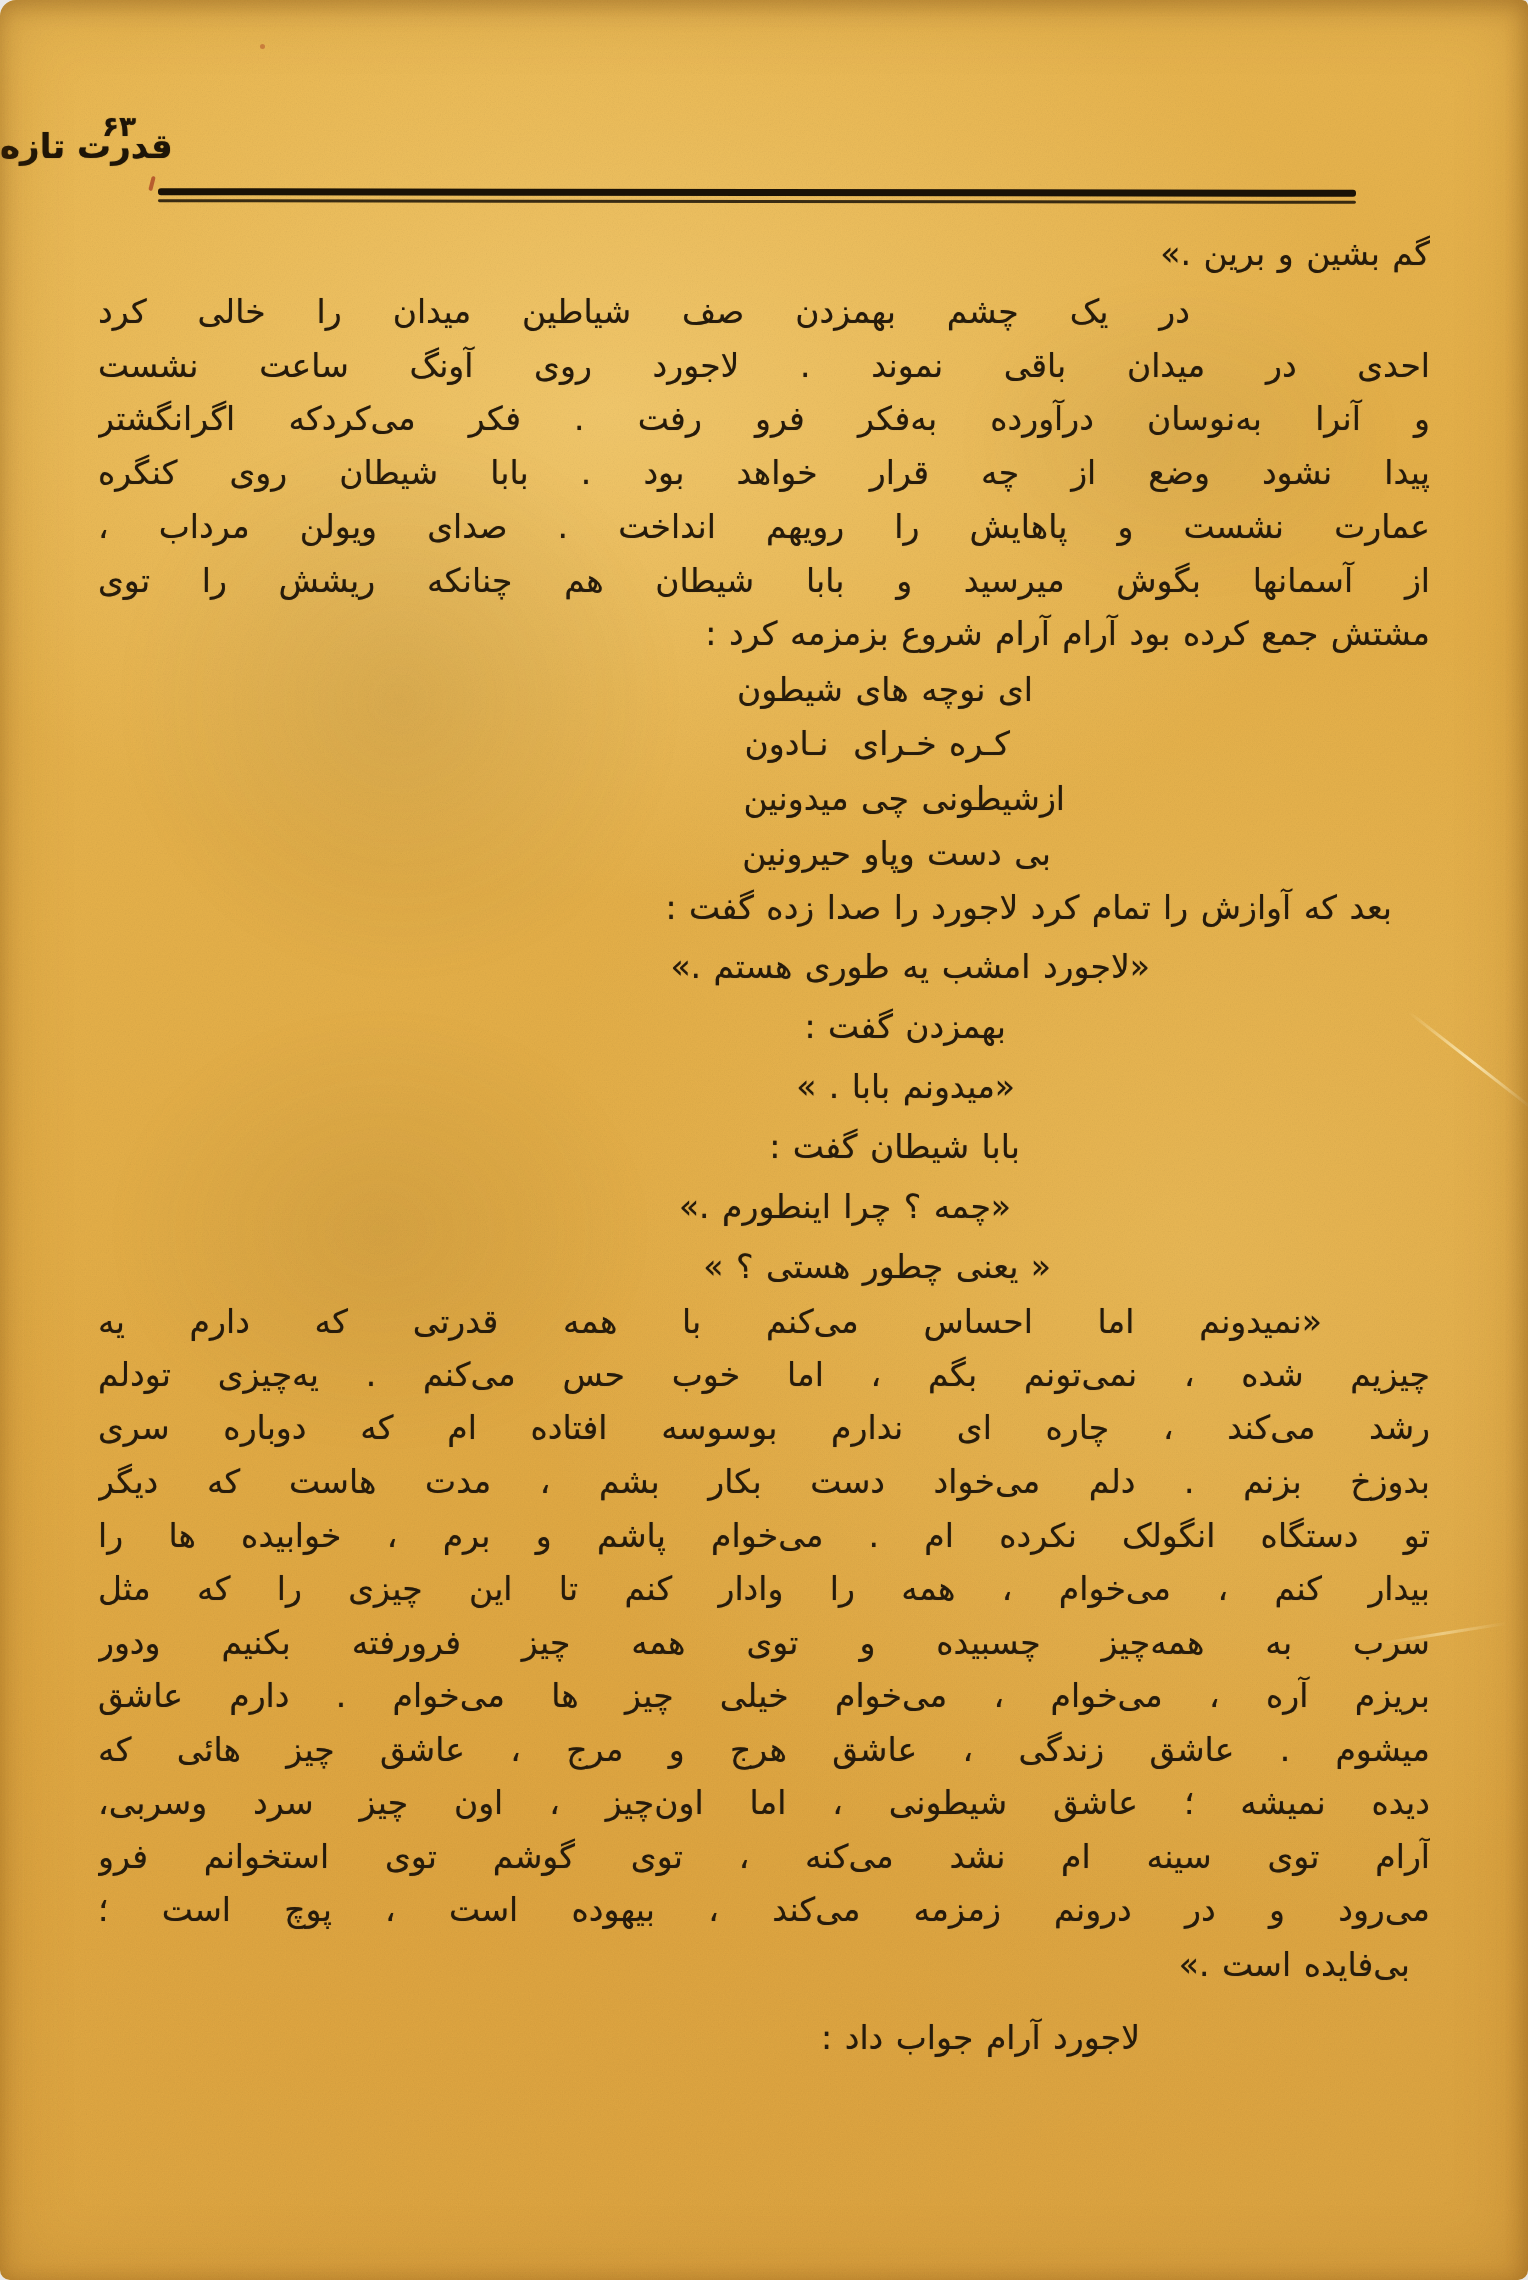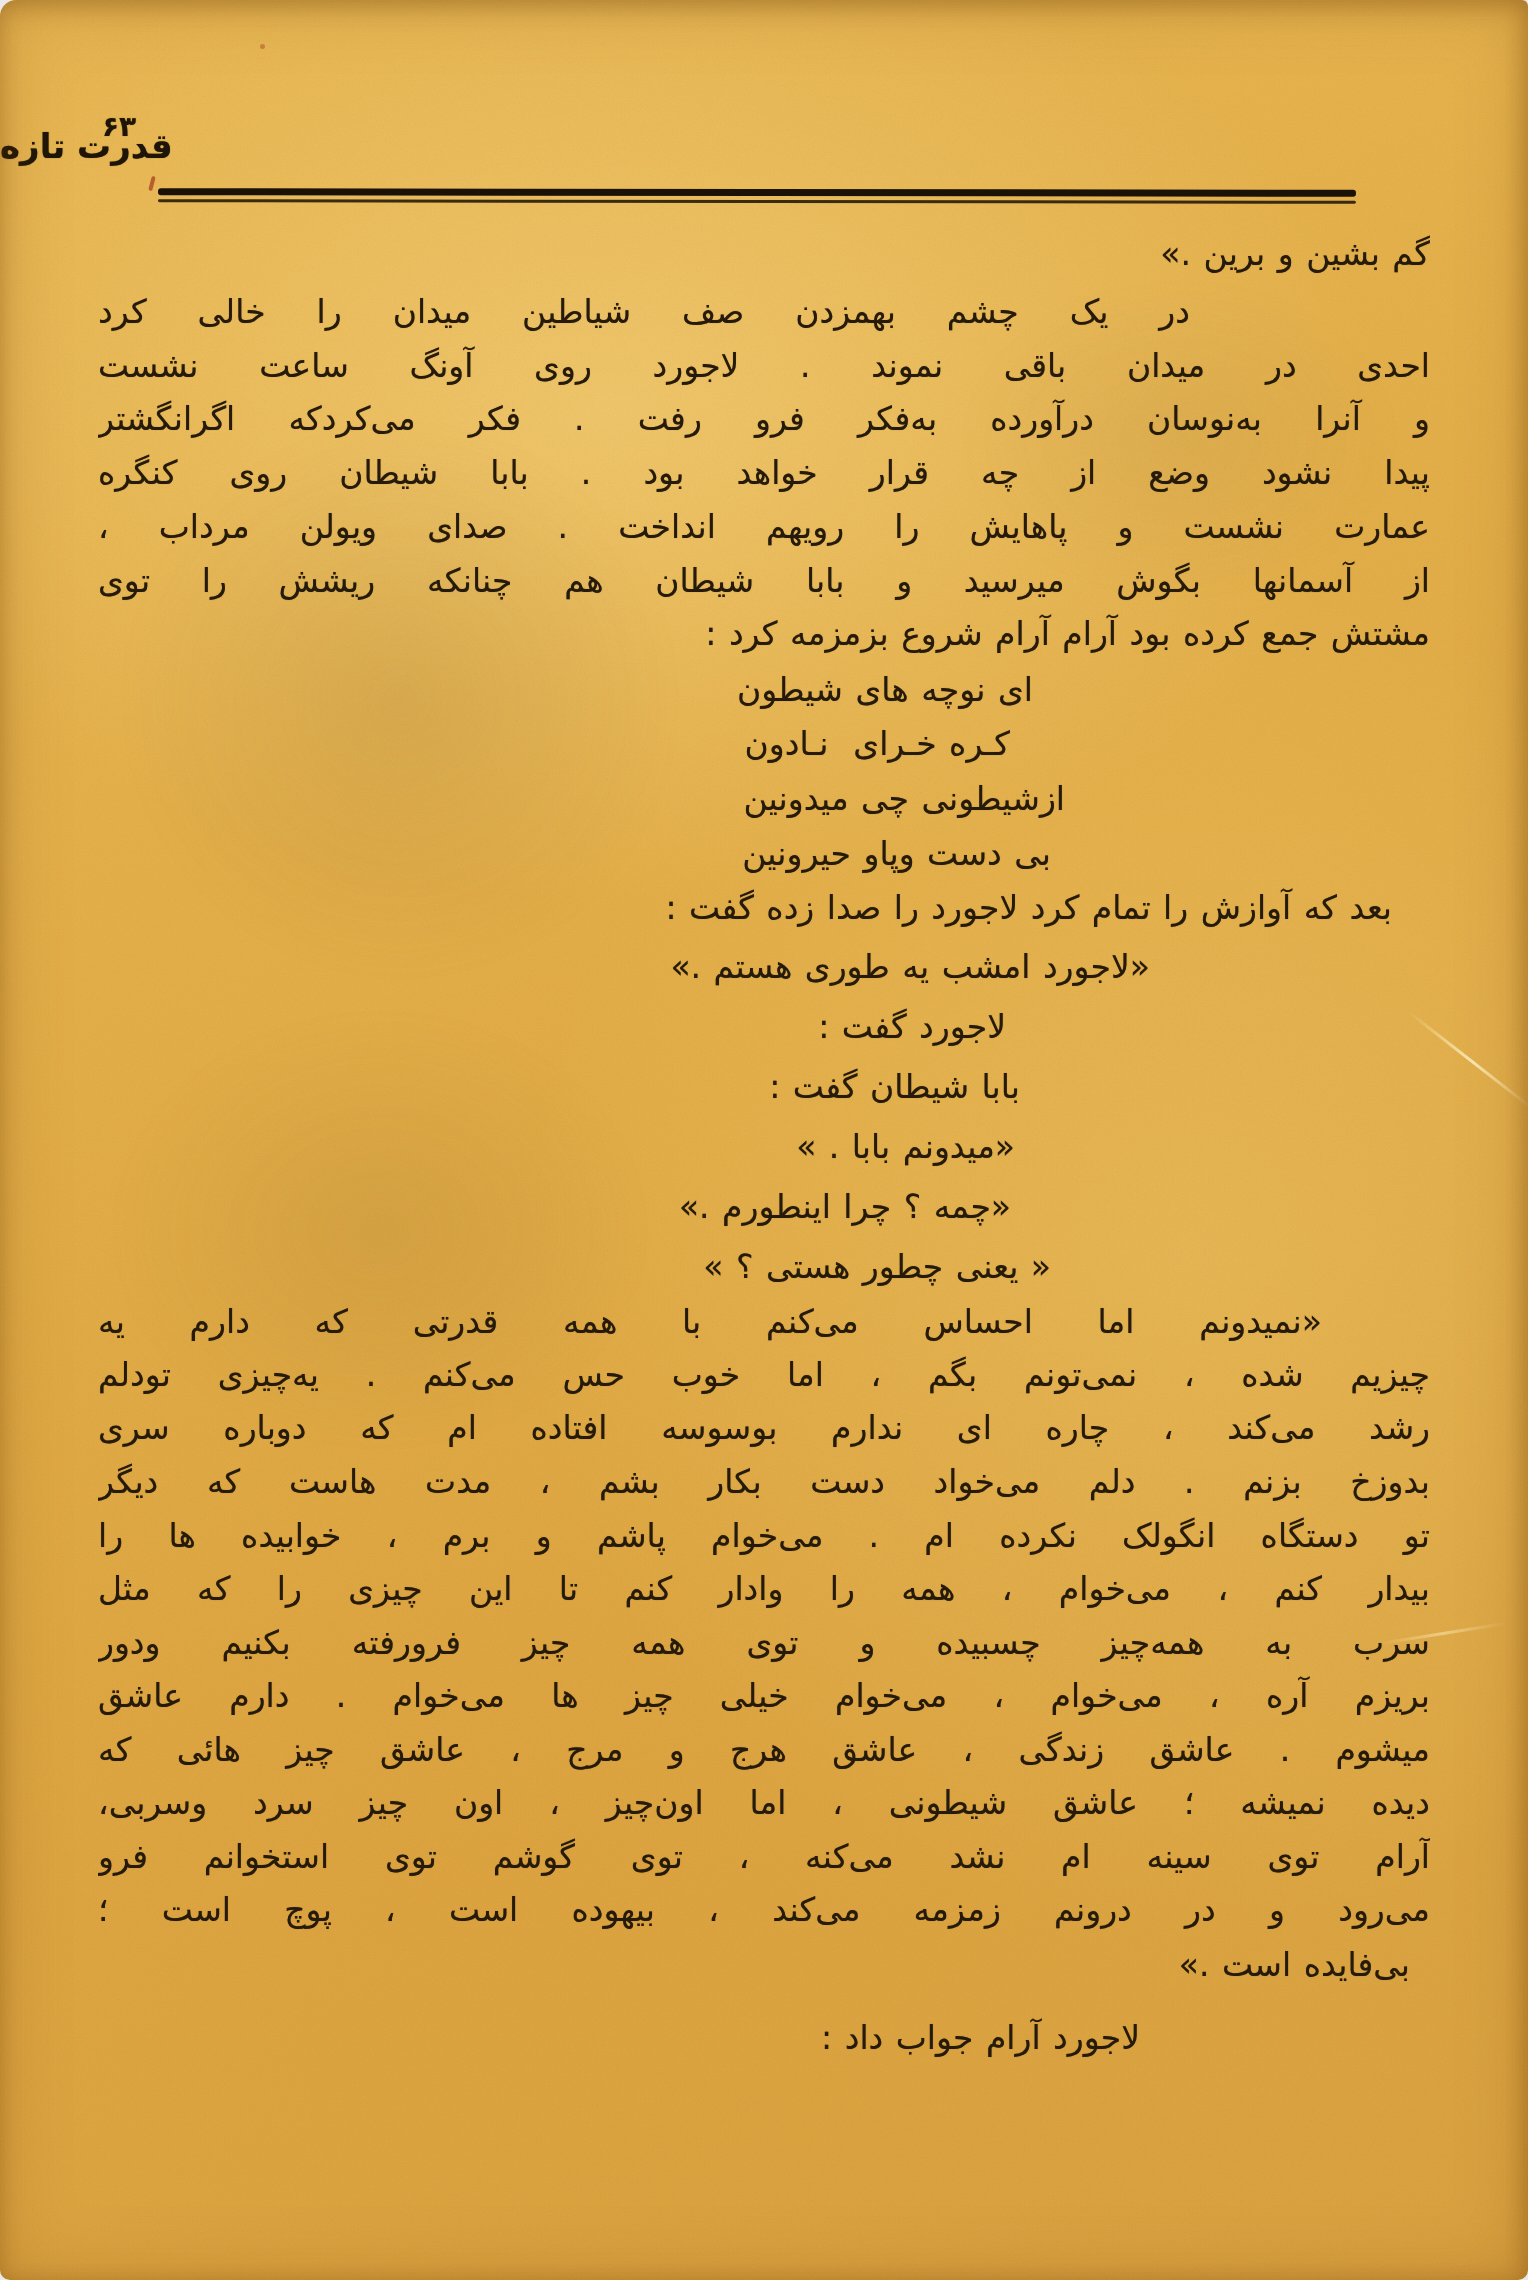--- a/index.html
+++ b/index.html
@@ -99,23 +99,23 @@
       <div class="line just" style="height: 54px;">پیدا نشود وضع از چه قرار خواهد بود . بابا شیطان روی کنگره</div>
       <div class="line just" style="height: 54px;">عمارت نشست و پاهایش را رویهم انداخت . صدای ویولن مرداب ،</div>
       <div class="line just" style="height: 53px;">از آسمانها بگوش میرسید و بابا شیطان هم چنانکه ریشش را توی</div>
       <div class="line ra" style="height: 56px;">مشتش جمع کرده بود آرام آرام شروع بزمزمه کرد :</div>
       <div class="line ra" style="height: 54px; padding-right: 397px;">ای نوچه های شیطون</div>
       <div class="line ra" style="height: 55px; padding-right: 420px;">کـره خـرای  نـادون</div>
       <div class="line ra" style="height: 55px; padding-right: 365px;">ازشیطونی چی میدونین</div>
       <div class="line ra" style="height: 54px; padding-right: 379px;">بی دست وپاو حیرونین</div>
       <div class="line ra" style="height: 59px; padding-right: 38px;">بعد که آوازش را تمام کرد لاجورد را صدا زده گفت :</div>
       <div class="line ra" style="height: 60px; padding-right: 280px;">«لاجورد امشب یه طوری هستم .»</div>
-      <div class="line ra" style="height: 60px; padding-right: 424px;">لاجورد گفت :</div>
+      <div class="line ra" style="height: 60px; padding-right: 424px;">بهمزدن گفت :</div>
+      <div class="line ra" style="height: 60px; padding-right: 415px;">«میدونم بابا . »</div>
       <div class="line ra" style="height: 60px; padding-right: 410px;">بابا شیطان گفت :</div>
-      <div class="line ra" style="height: 60px; padding-right: 415px;">«میدونم بابا . »</div>
       <div class="line ra" style="height: 60px; padding-right: 419px;">«چمه ؟ چرا اینطورم .»</div>
       <div class="line ra" style="height: 55px; padding-right: 379px;">« یعنی چطور هستی ؟ »</div>
       <div class="line just" style="height: 53px; padding-right: 108px;">«نمیدونم اما احساس می‌کنم با همه قدرتی که دارم یه</div>
       <div class="line just" style="height: 53px;">چیزیم شده ، نمی‌تونم بگم ، اما خوب حس می‌کنم . یه‌چیزی تودلم</div>
       <div class="line just" style="height: 54px;">رشد می‌کند ، چاره ای ندارم بوسوسه افتاده ام که دوباره سری</div>
       <div class="line just" style="height: 54px;">بدوزخ بزنم . دلم می‌خواد دست بکار بشم ، مدت هاست که دیگر</div>
       <div class="line just" style="height: 53px;">تو دستگاه انگولک نکرده ام . می‌خوام پاشم و برم ، خوابیده ها را</div>
       <div class="line just" style="height: 54px;">بیدار کنم ، می‌خوام ، همه را وادار کنم تا این چیزی را که مثل</div>
       <div class="line just" style="height: 53px;">سرب به همه‌چیز چسبیده و توی همه چیز فرورفته بکنیم ودور</div>
       <div class="line just" style="height: 54px;">بریزم آره ، می‌خوام ، می‌خوام خیلی چیز ها می‌خوام . دارم عاشق</div>

